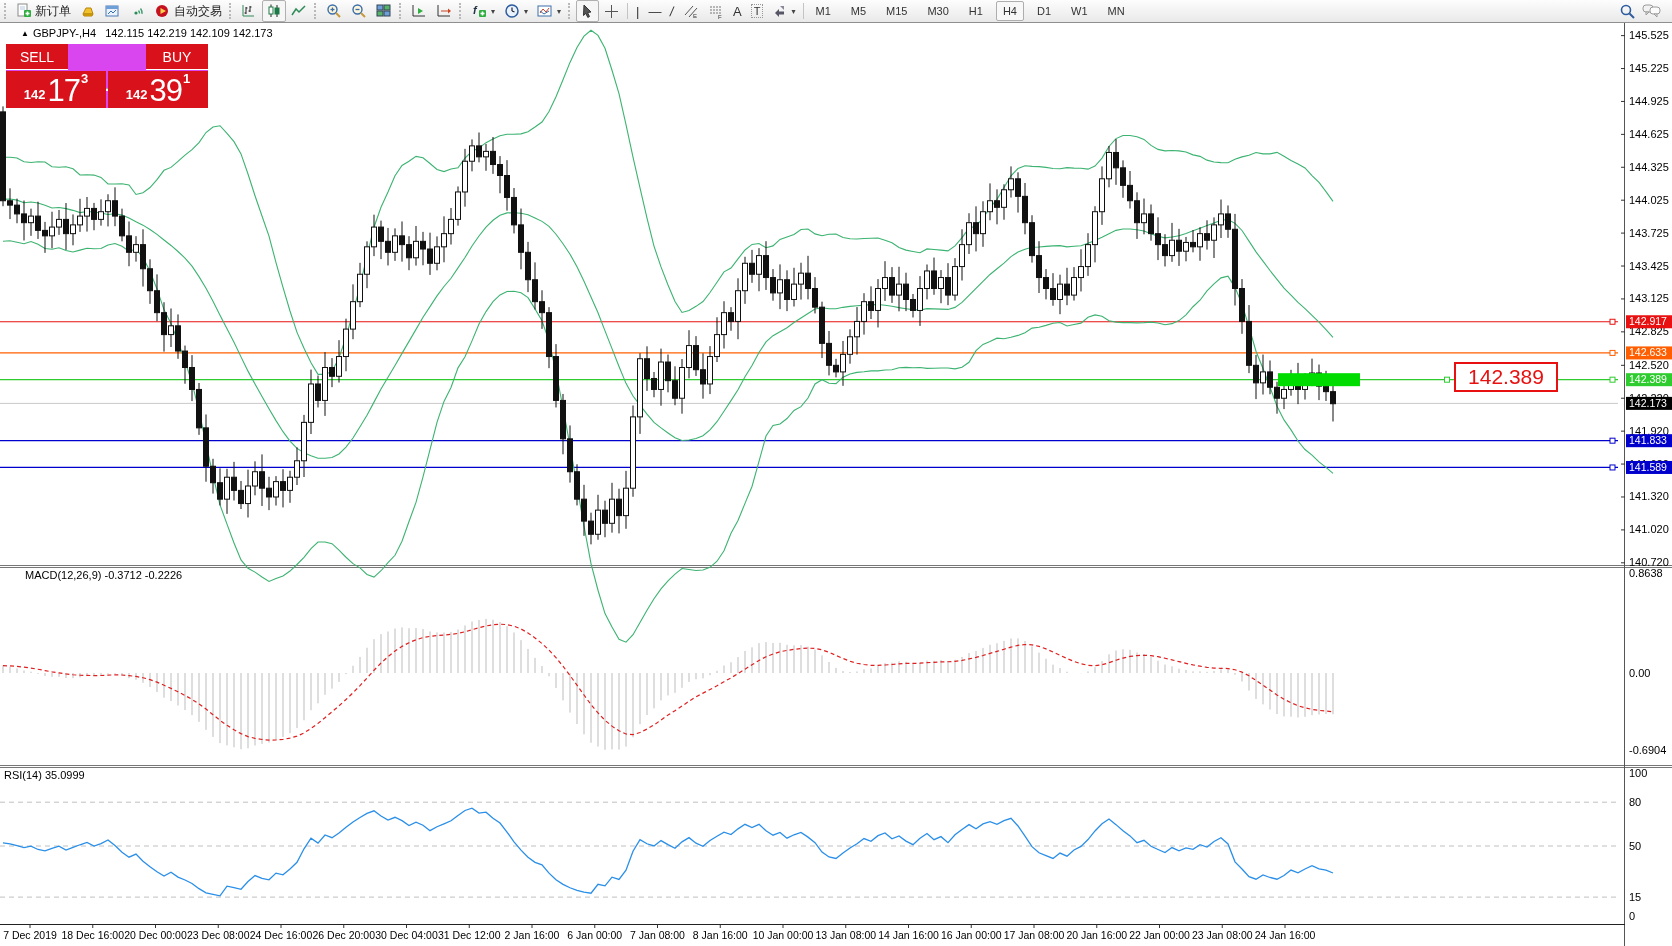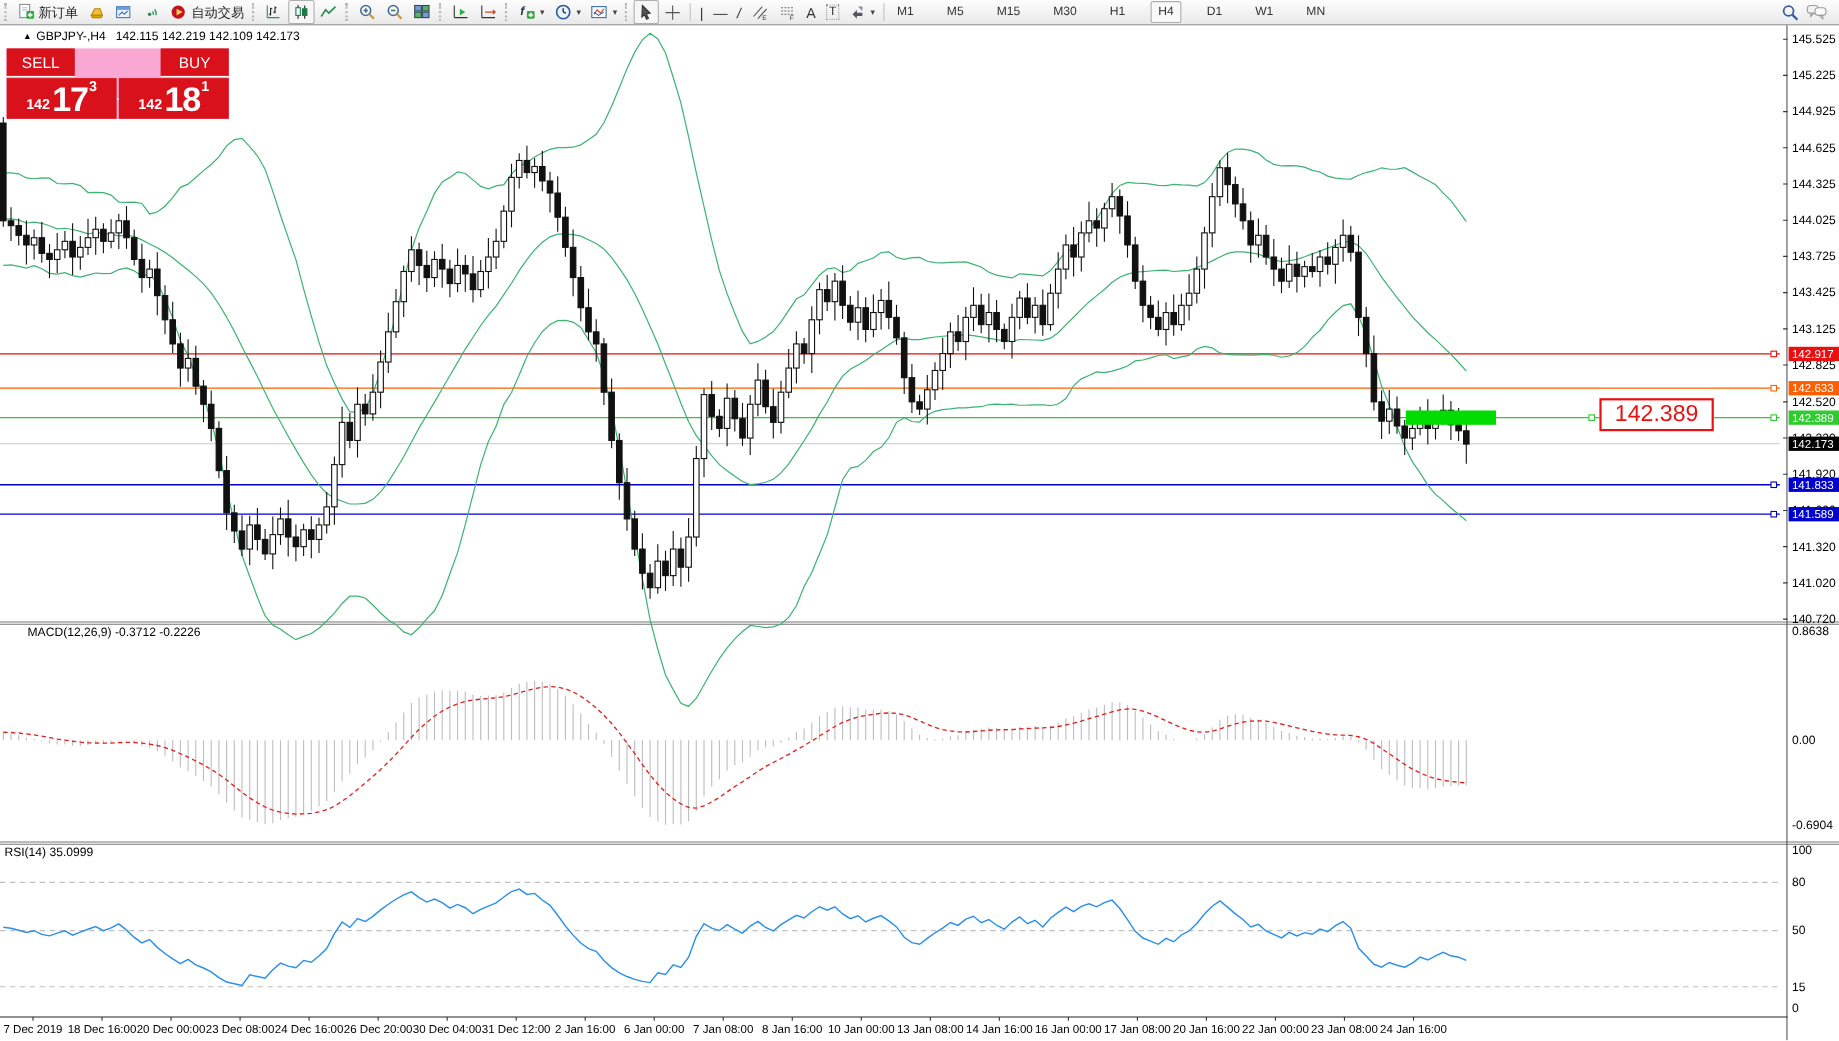--- a/index.html
+++ b/index.html
@@ -19,30 +19,30 @@
   .dd{font-size:8px;color:#444;margin-left:1px;}
   .glyph{font-size:13px;color:#333;}
   #tb-right{margin-left:auto;display:flex;align-items:center;gap:6px;padding-right:8px;}
   
   #chart-svg{position:absolute;left:0;top:0;z-index:1;}
   #symbol-line{position:absolute;left:5px;top:27px;z-index:3;font-size:11px;color:#000;margin-left:16px;}
   #symbol-line .tri{font-size:8px;vertical-align:1px;margin-right:4px;}
   #ind-macd{position:absolute;left:4px;top:569px;z-index:3;font-size:11px;color:#000;padding-left:21px;}
   #ind-rsi{position:absolute;left:4px;top:769px;z-index:3;font-size:11px;color:#000;}
   
-  #trade-panel{position:absolute;left:6px;top:44px;z-index:4;width:202px;background:#f9a8d4;}
+  #trade-panel{position:absolute;left:6px;top:44px;z-index:4;width:202px;background:#d946ef;}
   #tp-row1{display:flex;gap:1px;height:26px;}
   .tp-btn{width:62px;background:#d8111a;color:#fff;font-size:14px;display:flex;align-items:center;justify-content:center;border-bottom:1px solid #fff;box-sizing:border-box;}
   #tp-vol{width:76px;background:#fff;border:1px solid #a9a9a9;box-sizing:border-box;display:flex;align-items:stretch;margin-top:44px;}
   .spin{width:17px;background:linear-gradient(#fafafa,#dcdcdc);border:1px solid #bbb;font-size:7px;color:#333;display:flex;align-items:center;justify-content:center;}
   #tp-vol input{width:40px;border:none;outline:none;font-size:13px;text-align:right;padding-right:3px;font-family:"Liberation Sans",sans-serif;}
   #tp-row2{display:flex;gap:2px;height:37px;margin-top:1px;}
   .tp-price{flex:1;background:#d8111a;color:#fff;display:flex;align-items:flex-end;justify-content:center;padding-bottom:2px;}
   .tp-small{font-size:13px;font-weight:bold;margin-right:2px;line-height:22px;}
-  .tp-big{font-size:31px;font-weight:bold;line-height:30px;letter-spacing:-1px;}
+  .tp-big{font-size:31px;font-weight:normal;line-height:30px;letter-spacing:-1px;}
   .tp-sup{font-size:13px;font-weight:bold;line-height:10px;margin-left:1px;align-self:flex-start;margin-top:3px;}
   
   #price-box{position:absolute;left:1454px;top:362px;width:100px;height:26px;z-index:3;
     border:2px solid #e81010;background:#fff;color:#e81010;font-size:21px;
     display:flex;align-items:center;justify-content:center;}
   #cn-note{position:absolute;left:1380px;top:434px;z-index:3;font-size:30px;font-weight:bold;color:#1ecd1e;
     text-shadow:2px 2px 0 #3c3c3c;letter-spacing:2px;}
   svg text{font-family:"Liberation Sans",sans-serif;}
 </style>
 </head>
@@ -226,21 +226,21 @@
         <span class="glyph" style="border:1px dotted #999;padding:0 2px;font-size:11px;">T</span>
       </div>
     <div class="tb-btn">
       <svg width="15" height="15" viewBox="0 0 15 15">
           <polygon points="3,9 7,5 7,7.5 12,7.5 12,10.5 7,10.5 7,13" fill="#556"></polygon>
           <polygon points="12,2 8,2 12,6" fill="#889"></polygon>
         </svg>
       <span class="dd">▾</span>
     </div>
     <span class="tb-sep"></span>
-    <div id="tf-bar" style="display:flex;gap:16px;">
+    <div id="tf-bar" style="display:flex;gap:6px;">
         <div class="tf-btn">M1</div>
         <div class="tf-btn">M5</div>
         <div class="tf-btn">M15</div>
         <div class="tf-btn">M30</div>
         <div class="tf-btn">H1</div>
         <div class="tf-btn active">H4</div>
         <div class="tf-btn">D1</div>
         <div class="tf-btn">W1</div>
         <div class="tf-btn">MN</div>
       </div>
@@ -973,21 +973,21 @@
       <div class="tp-btn">BUY</div>
     </div>
     <div id="tp-row2">
       <div class="tp-price">
         <span class="tp-small">142</span>
           <span class="tp-big">17</span>
           <span class="tp-sup">3</span>
       </div>
       <div class="tp-price">
         <span class="tp-small">142</span>
-          <span class="tp-big">18</span>
+          <span class="tp-big">39</span>
           <span class="tp-sup">1</span>
       </div>
     </div>
   </div>
 
   <div id="ind-macd">MACD(12,26,9) -0.3712 -0.2226</div>
   <div id="ind-rsi">RSI(14) 35.0999</div>
 
   <div id="price-box">142.389</div>
 </div>

